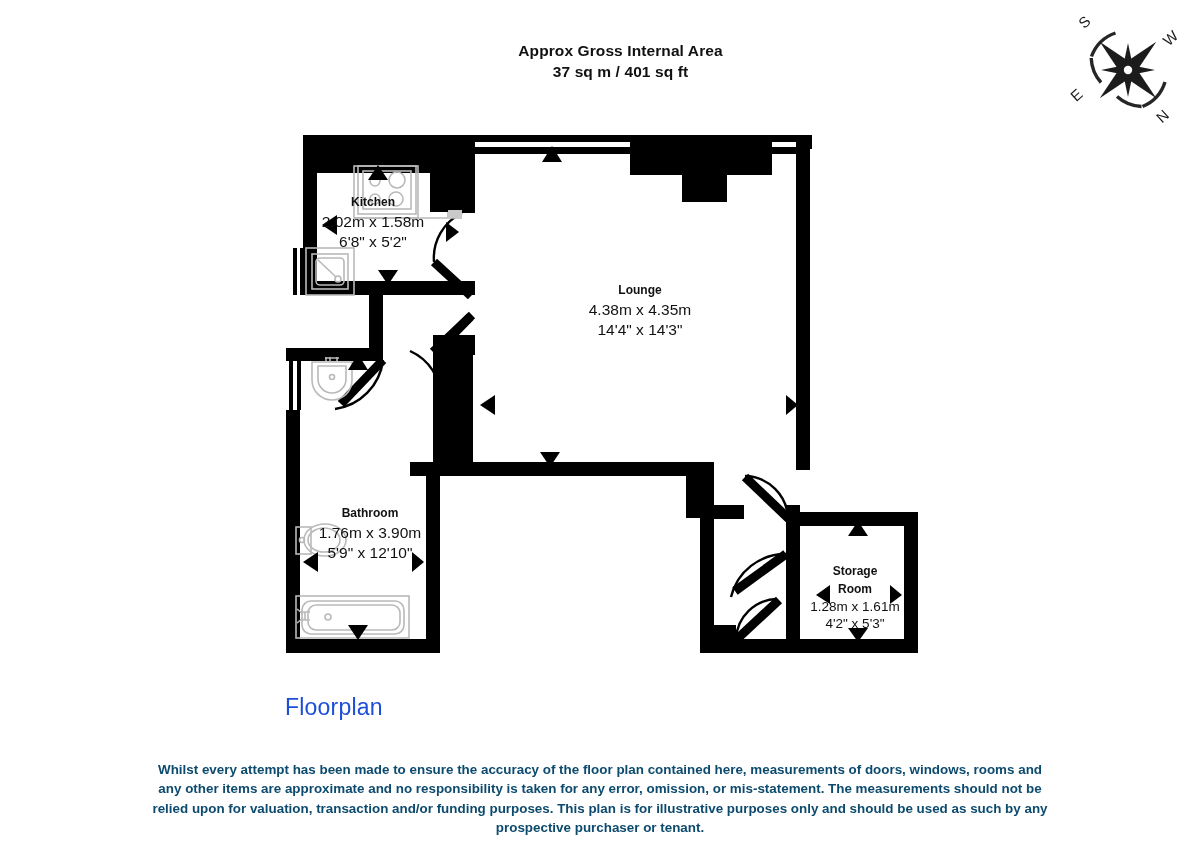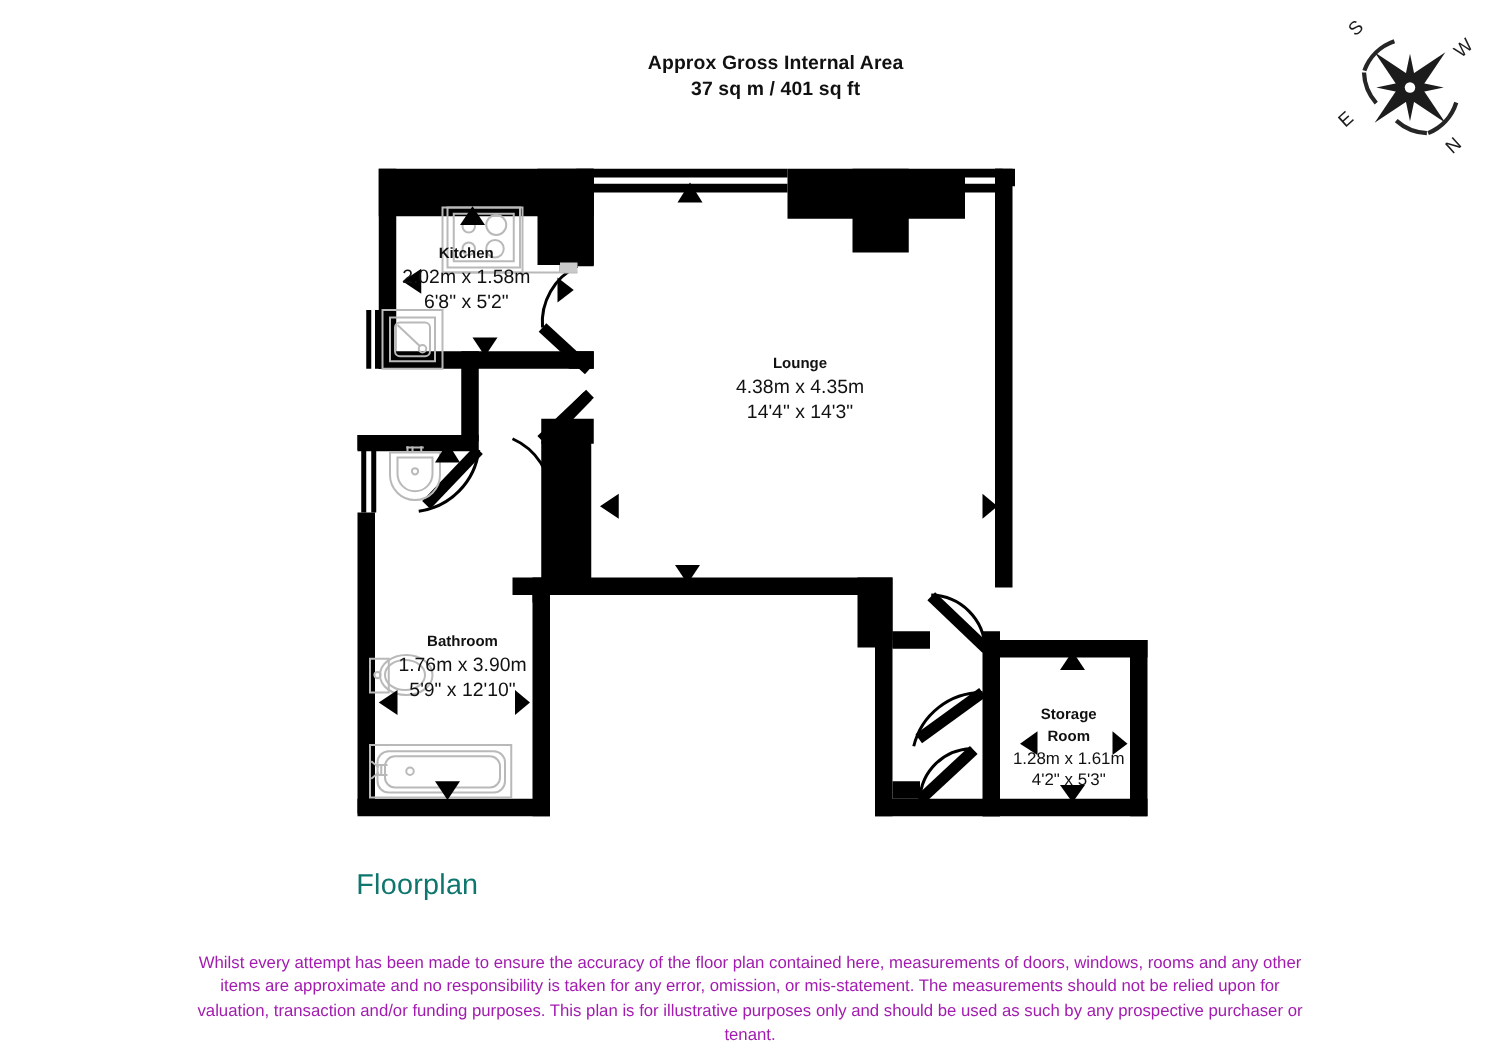--- a/index.html
+++ b/index.html
@@ -44,29 +44,30 @@
   #label-lounge{left:505px;top:280px;width:270px;}
   #label-bathroom{left:235px;top:463px;width:270px;margin-top:40px;}
   #label-storage{left:790px;top:562px;width:130px;}
   #label-storage .rname{line-height:18px;}
   #label-storage .rdim{font-size:13.5px;line-height:17px;}
 
   
   .floorplan-title{
     position:absolute;left:285px;top:694px;
     font-size:23px;
-    color:#0f766e;
+    color:#1d4ed8;
     letter-spacing:0.2px;
   }
   .disclaimer{
     position:absolute;left:150px;top:760px;width:900px;
     text-align:center;
     font-size:13.4px;
     line-height:19.4px;
-    color:#a21caf;
+    color:#0c4a6e;
+    font-weight:bold;
   }
 </style>
 </head>
 <body>
 
 <div class="page">
 
   <div class="area-header">
     <div>Approx Gross Internal Area</div>
     <div>37 sq m / 401 sq ft</div>

